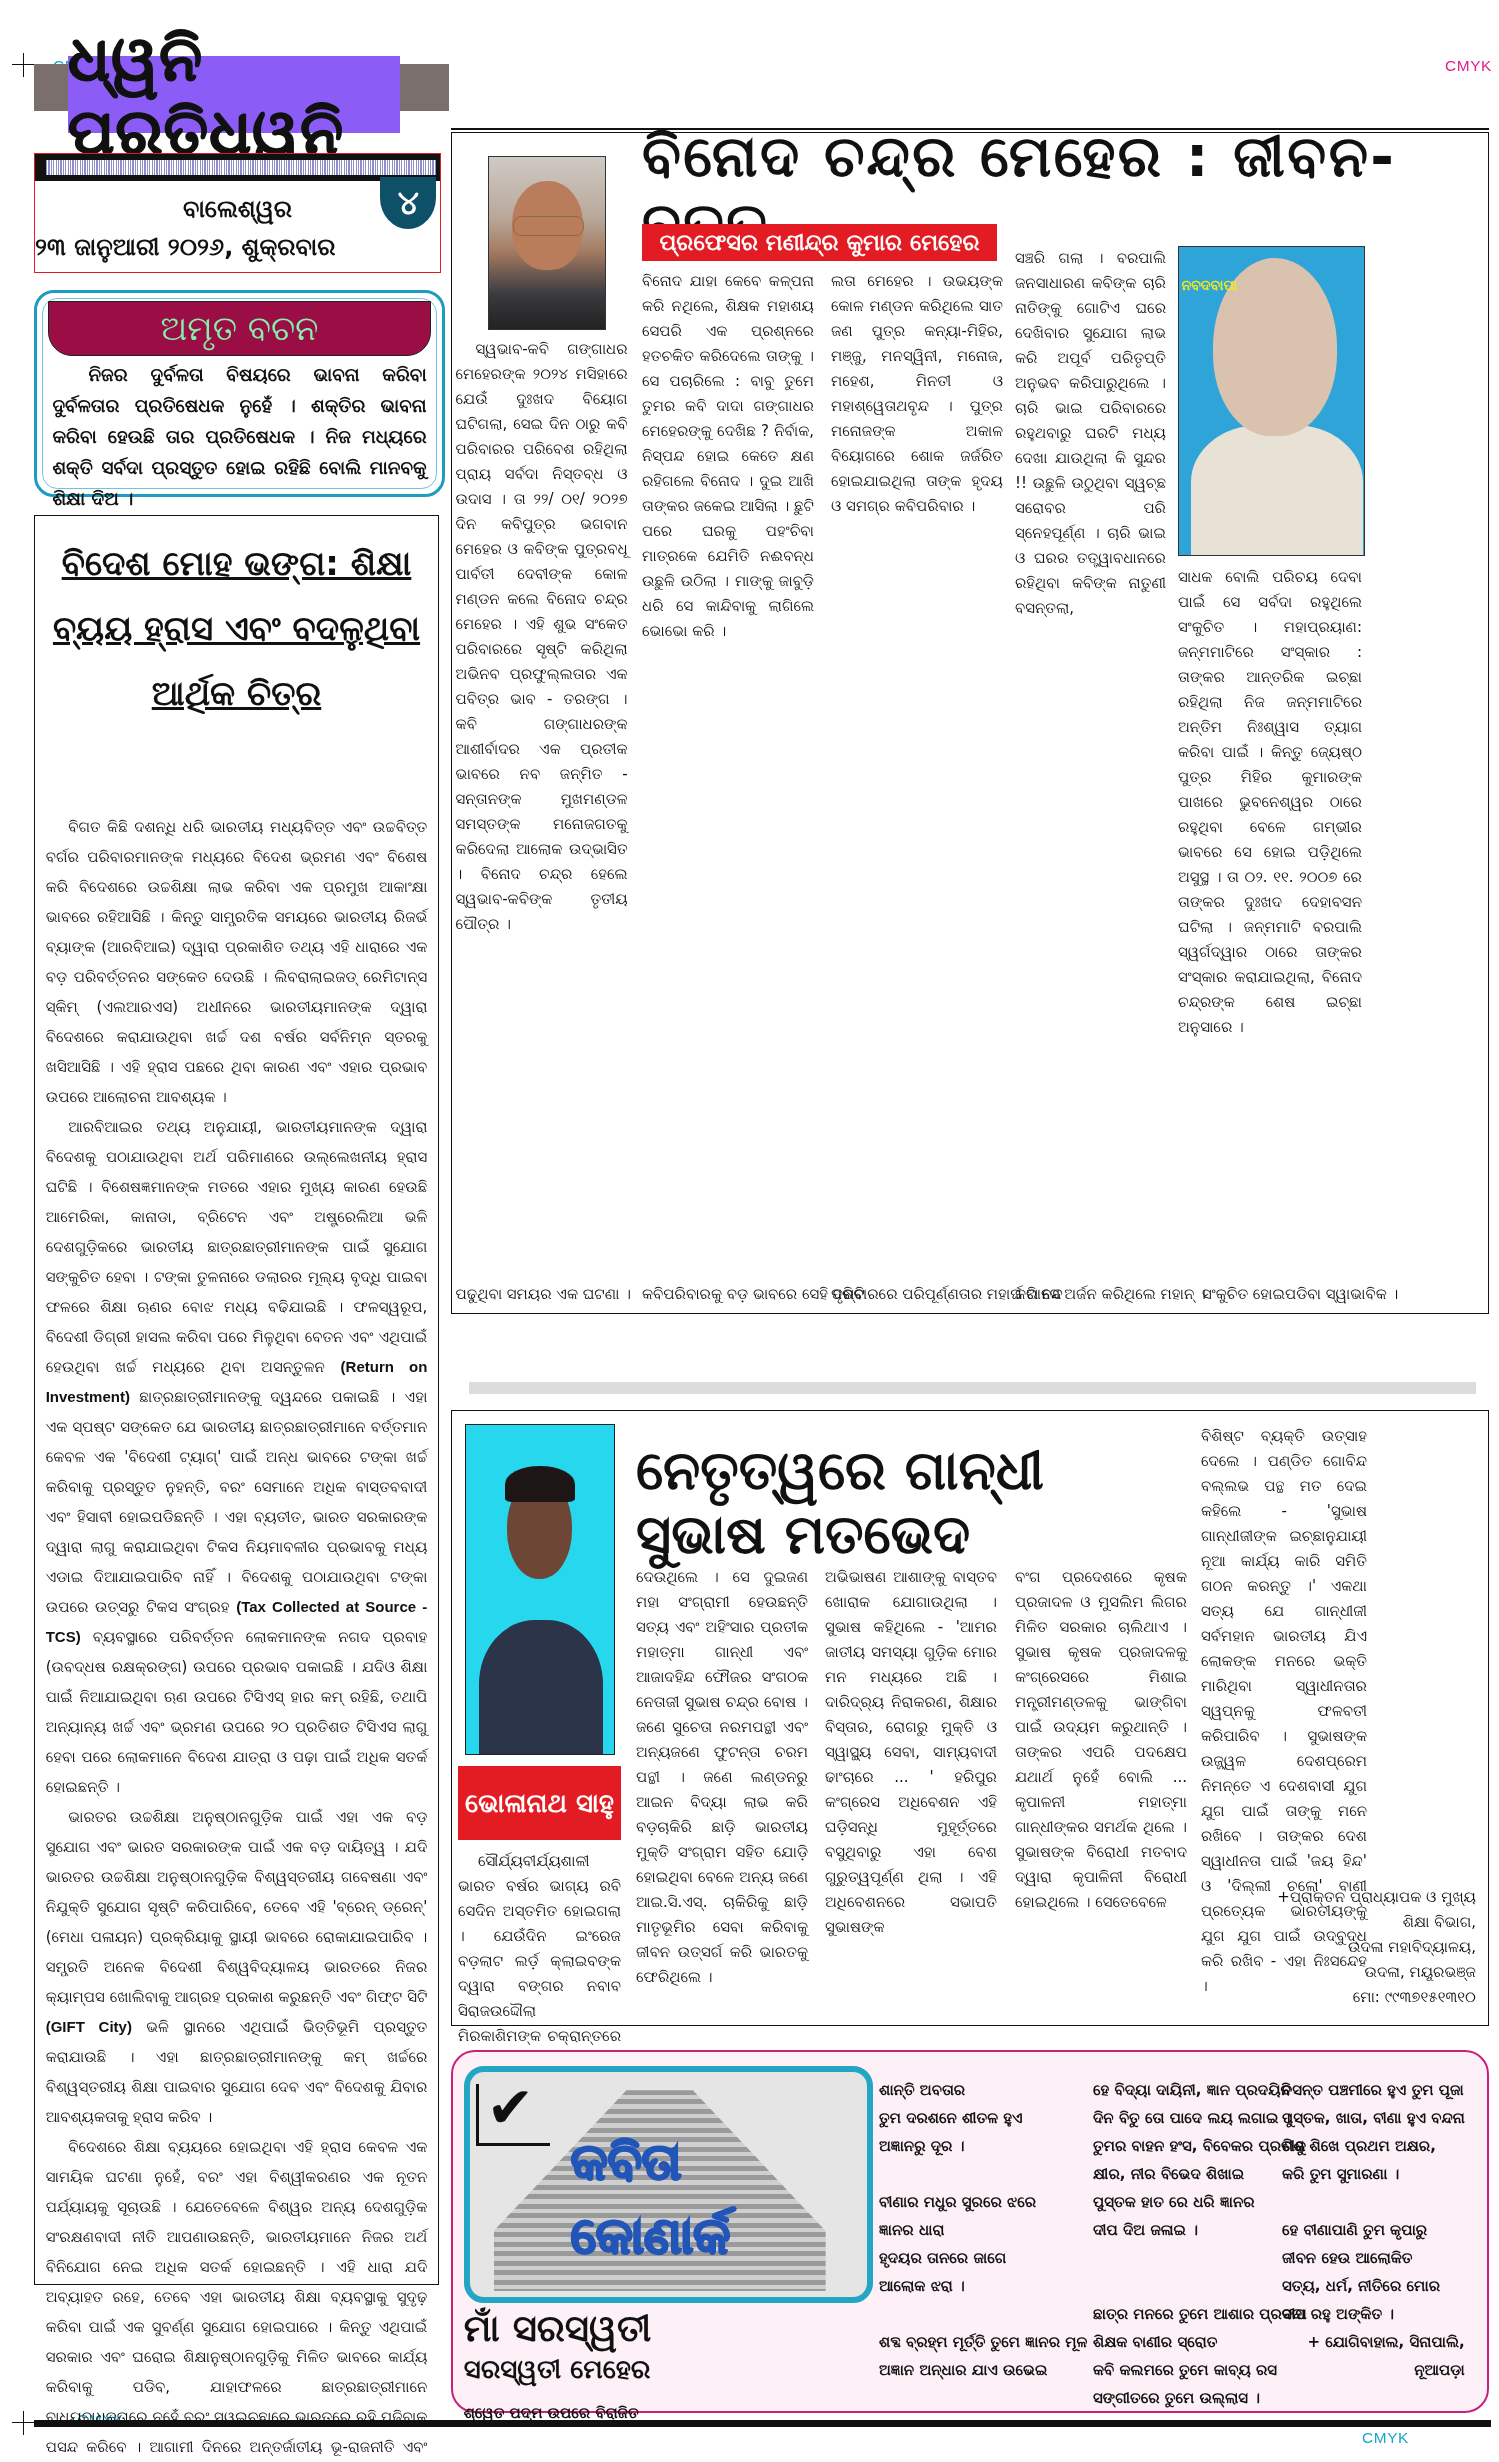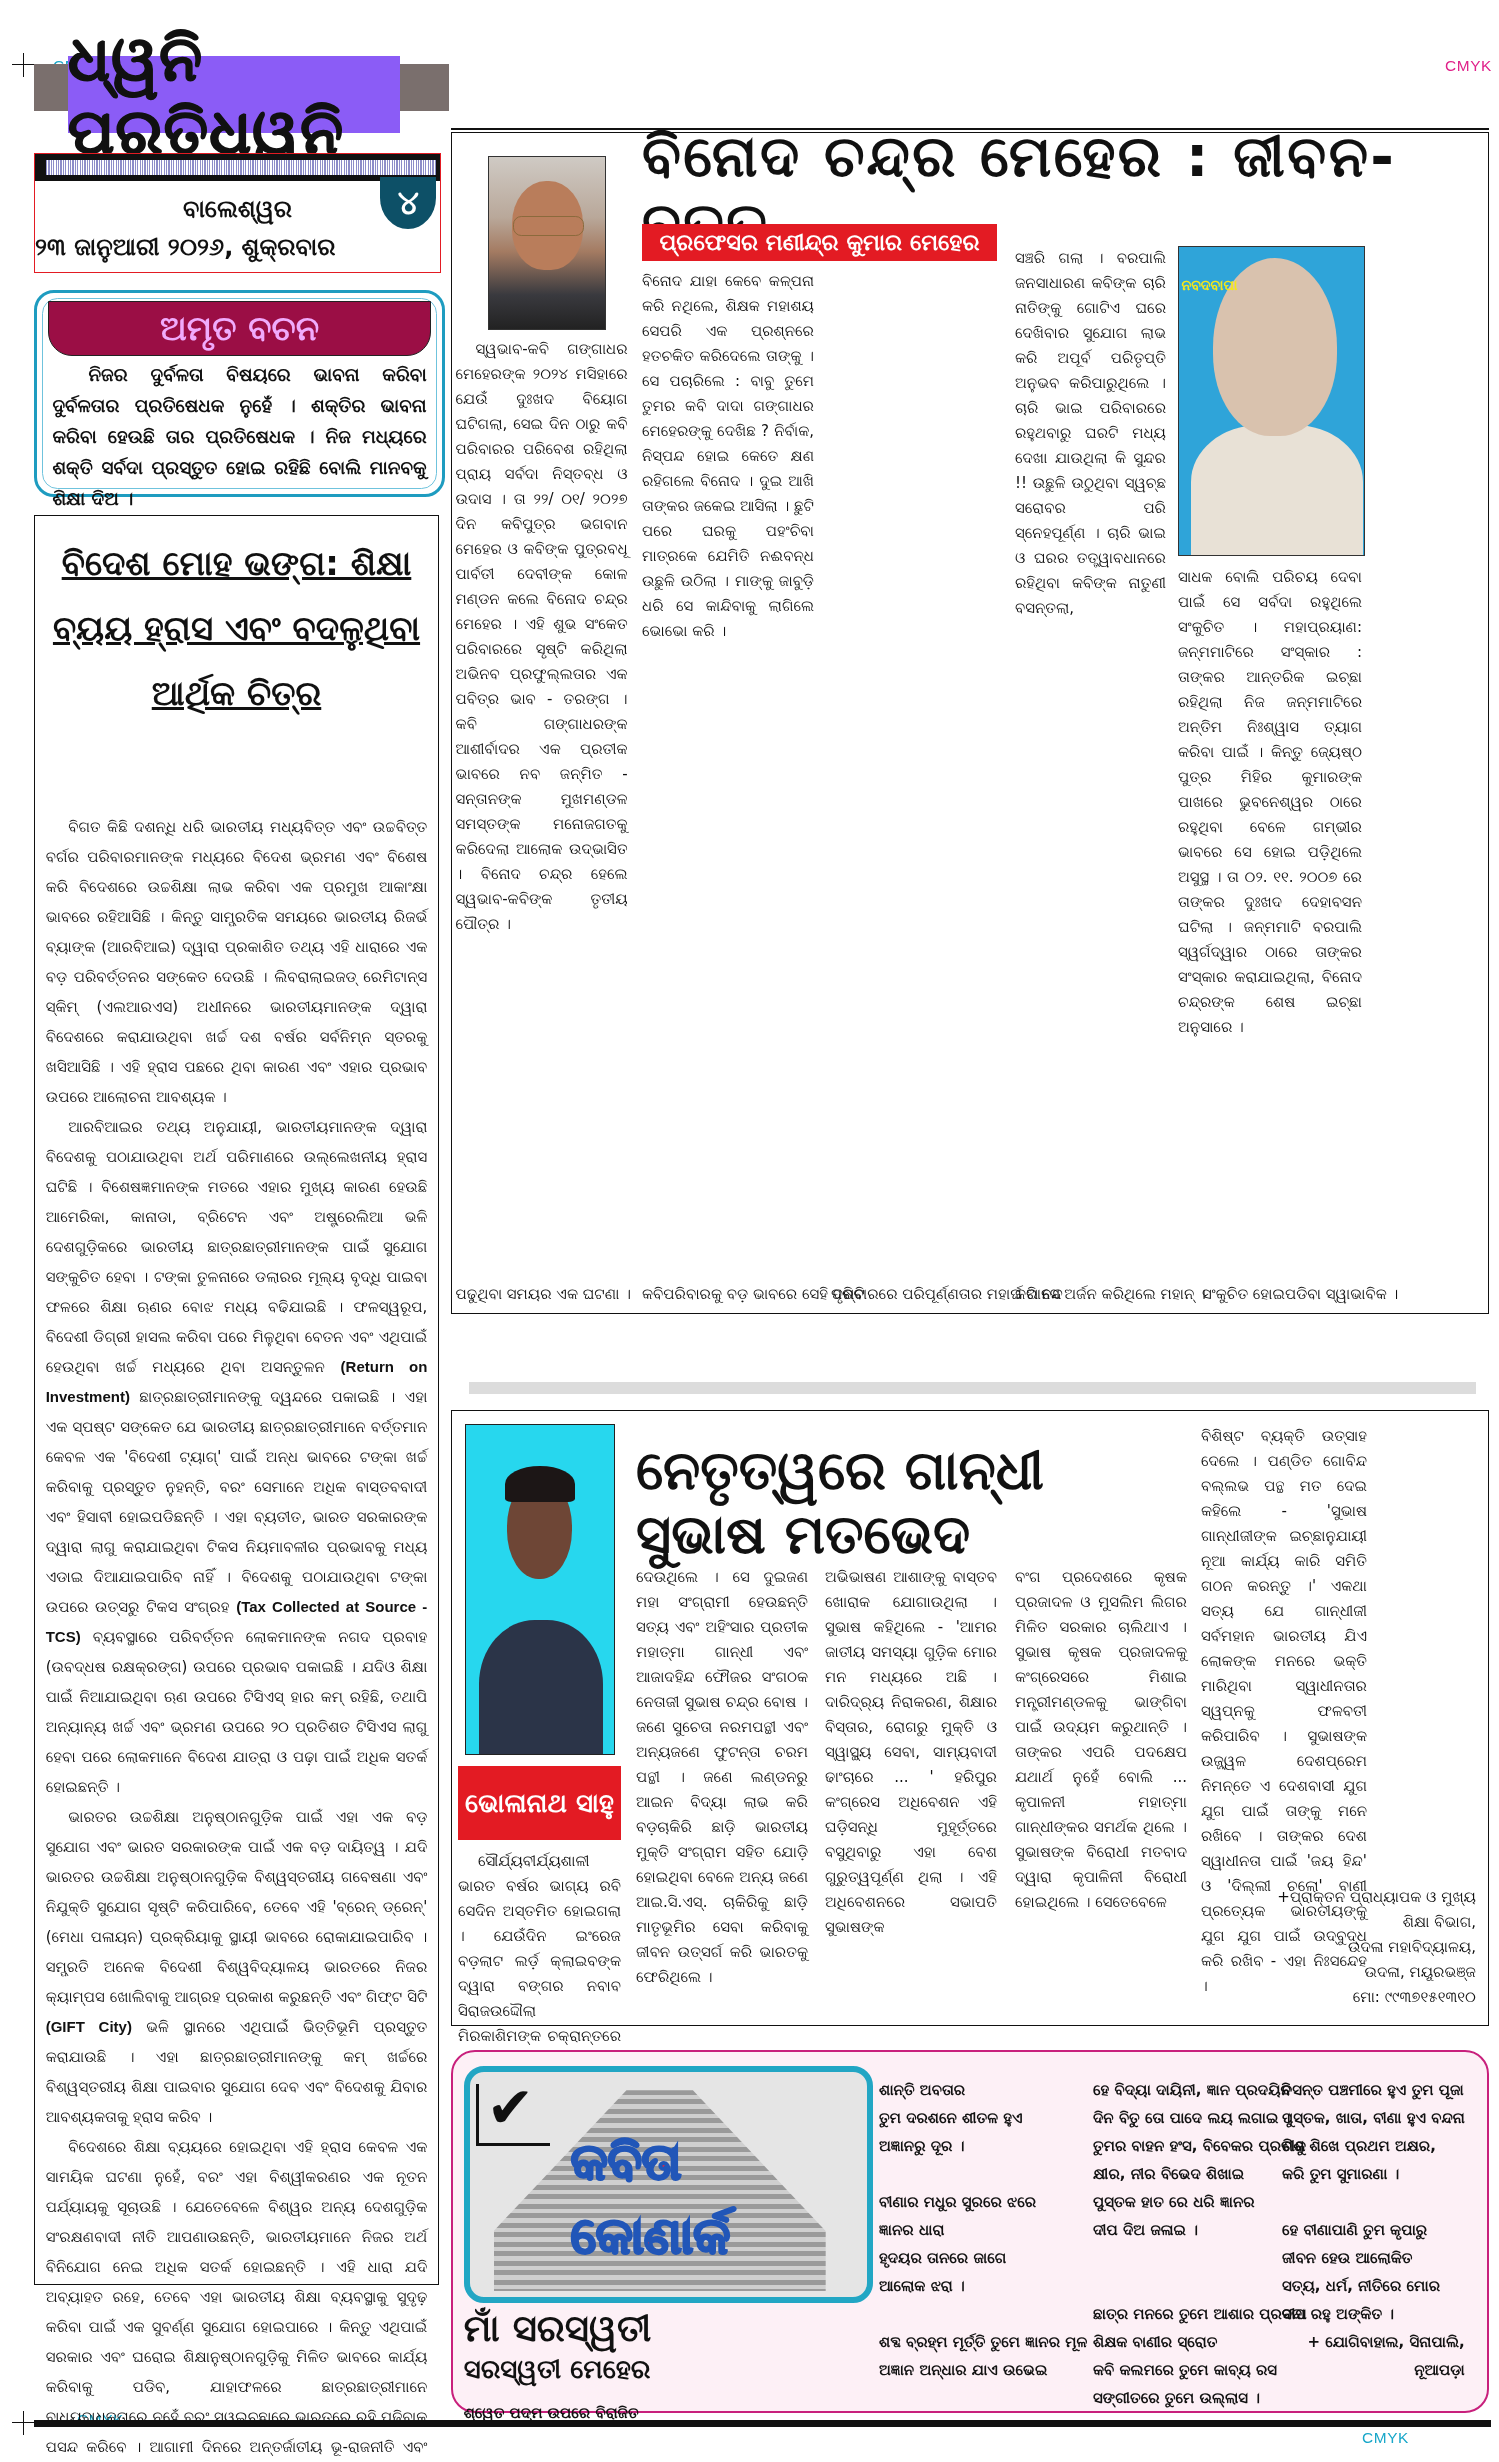--- a/index.html
+++ b/index.html
@@ -24,21 +24,21 @@
   .datebox .bar .stripes { position:absolute; left:10.7px; right:3.6px; top:6px; height:15.4px;
       background:repeating-linear-gradient(90deg,#8e8ec9 0 1.2px,#fff 1.2px 2.4px); }
   .datebox .city { position:absolute; left:0; right:0; top:41px; text-align:center; font-size:24px; font-weight:bold; }
   .datebox .date { position:absolute; left:0; right:0; top:79px; font-size:24px; font-weight:bold; }
   .datebox .pageno { position:absolute; right:3.6px; top:22.5px; width:56px; height:52px; border-radius:0 0 50% 50%/0 0 60% 60%;
       background:#0d5067; color:#fff; font-size:33px; font-weight:bold; display:flex; align-items:center; justify-content:center; }
 
   .quotebox { position:absolute; left:34px; top:290px; width:405px; height:201px; border:3.6px solid #1e9cc0; border-radius:20px; background:#fff; }
   .quotebox .inner { position:absolute; left:4.7px; right:4.7px; top:4.7px; bottom:4.7px; border:1.2px solid #6fc3dd; border-radius:15.4px; }
   .quotebox .head { position:absolute; left:10.7px; right:10.7px; top:8.3px; height:53px; background:#9b0e45; border:1.8px solid #222;
-      border-radius:0 0 24px 24px / 0 0 24px 24px; color:#f0abfc; font-size:34px; font-weight:bold; display:flex; align-items:center; justify-content:center; }
+      border-radius:0 0 24px 24px / 0 0 24px 24px; color:#86efac; font-size:34px; font-weight:normal; display:flex; align-items:center; justify-content:center; }
   .quotebox .text { position:absolute; left:15.4px; right:15.4px; top:66px; font-size:18.4px; font-weight:bold; line-height:31px; text-align:justify; text-indent:36px; }
 
   .leftart { position:absolute; left:34px; top:515px; width:405px; height:1770px; border:1.8px solid #111; box-sizing:border-box;text-decoration:underline; }
   .leftart h1 { margin:0; padding:15.4px 12px 0 12px; font-size:34px; line-height:65px; text-align:center; font-weight:bold; }
   .leftart .body { position:absolute; left:10.7px; right:10.7px; top:296px; font-size:15px; line-height:30px; text-align:justify; }
   .leftart .body p { margin:0; text-indent:22.5px; }
   .en { font-family:"Liberation Sans", sans-serif; font-weight:bold; }
 
   .rule { position:absolute; background:#111; }
 
@@ -134,20 +134,23 @@
     <div class="body2"></div>
       <div class="head"></div>
     <div class="tag">ନବଦବାପା</div>
   </div>
   <div class="cols" style="left:3.6px;top:204px;width:172px;">
       <p>ସ୍ୱଭାବ-କବି ଗଙ୍ଗାଧର ମେହେରଙ୍କ ୨୦୨୪ ମସିହାରେ ଯେଉଁ ଦୁଃଖଦ ବିୟୋଗ ଘଟିଗଲା, ସେଇ ଦିନ ଠାରୁ କବି ପରିବାରର ପରିବେଶ ରହିଥିଲା ପ୍ରାୟ ସର୍ବଦା ନିସ୍ତବ୍ଧ ଓ ଉଦାସ । ତା ୨୨/ ୦୧/ ୨୦୨୭ ଦିନ କବିପୁତ୍ର ଭଗବାନ ମେହେର ଓ କବିଙ୍କ ପୁତ୍ରବଧୂ ପାର୍ବତୀ ଦେବୀଙ୍କ କୋଳ ମଣ୍ଡନ କଲେ ବିନୋଦ ଚନ୍ଦ୍ର ମେହେର । ଏହି ଶୁଭ ସଂକେତ ପରିବାରରେ ସୃଷ୍ଟି କରିଥିଲା ଅଭିନବ ପ୍ରଫୁଲ୍ଲତାର ଏକ ପବିତ୍ର ଭାବ - ତରଙ୍ଗ । କବି ଗଙ୍ଗାଧରଙ୍କ ଆଶୀର୍ବାଦର ଏକ ପ୍ରତୀକ ଭାବରେ ନବ ଜନ୍ମିତ - ସନ୍ତାନଙ୍କ ମୁଖମଣ୍ଡଳ ସମସ୍ତଙ୍କ ମନୋଜଗତକୁ କରିଦେଲା ଆଲୋକ ଉଦ୍ଭାସିତ । ବିନୋଦ ଚନ୍ଦ୍ର ହେଲେ ସ୍ୱଭାବ-କବିଙ୍କ ତୃତୀୟ ପୌତ୍ର ।</p>
     </div>
   <div class="cols" style="left:190px;top:136px;width:172px;">
       <p style="text-indent:0">ବିନୋଦ ଯାହା କେବେ କଳ୍ପନା କରି ନଥିଲେ, ଶିକ୍ଷକ ମହାଶୟ ସେପରି ଏକ ପ୍ରଶ୍ନରେ ହତଚକିତ କରିଦେଲେ ତାଙ୍କୁ । ସେ ପଚାରିଲେ : ବାବୁ ତୁମେ ତୁମର କବି ଦାଦା ଗଙ୍ଗାଧର ମେହେରଙ୍କୁ ଦେଖିଛ ? ନିର୍ବାକ, ନିସ୍ପନ୍ଦ ହୋଇ କେତେ କ୍ଷଣ ରହିଗଲେ ବିନୋଦ । ଦୁଇ ଆଖି ତାଙ୍କର ଜକେଇ ଆସିଲା । ଛୁଟି ପରେ ଘରକୁ ପହଂଚିବା ମାତ୍ରକେ ଯେମିତି ନଈବନ୍ଧ ଉଛୁଳି ଉଠିଲା । ମାଙ୍କୁ ଜାବୁଡ଼ି ଧରି ସେ କାନ୍ଦିବାକୁ ଲାଗିଲେ ଭୋଭୋ କରି ।</p>
     </div>
+  <div class="cols" style="left:379px;top:136px;width:172px;">
+      <p style="text-indent:0">ଲତା ମେହେର । ଉଭୟଙ୍କ କୋଳ ମଣ୍ଡନ କରିଥିଲେ ସାତ ଜଣ ପୁତ୍ର କନ୍ୟା-ମିହିର, ମଞ୍ଜୁ, ମନସ୍ୱିନୀ, ମନୋଜ, ମହେଶ, ମିନତୀ ଓ ମହାଶ୍ୱେତାଥବୃନ୍ଦ । ପୁତ୍ର ମନୋଜଙ୍କ ଅକାଳ ବିୟୋଗରେ ଶୋକ ଜର୍ଜରିତ ହୋଇଯାଇଥିଲା ତାଙ୍କ ହୃଦୟ ଓ ସମଗ୍ର କବିପରିବାର ।</p>
+    </div>
   <div class="cols" style="left:563px;top:113px;width:151px;">
       <p style="text-indent:0">ସଞ୍ଚରି ଗଲା । ବରପାଲି ଜନସାଧାରଣ କବିଙ୍କ ଚାରି ନାତିଙ୍କୁ ଗୋଟିଏ ଘରେ ଦେଖିବାର ସୁଯୋଗ ଲାଭ କରି ଅପୂର୍ବ ପରିତୃପ୍ତି ଅନୁଭବ କରିପାରୁଥିଲେ । ଚାରି ଭାଇ ପରିବାରରେ ରହୁଥବାରୁ ଘରଟି ମଧ୍ୟ ଦେଖା ଯାଉଥିଲା କି ସୁନ୍ଦର !! ଉଛୁଳି ଉଠୁଥିବା ସ୍ୱଚ୍ଛ ସରୋବର ପରି ସ୍ନେହପୂର୍ଣ୍ଣ । ଚାରି ଭାଇ ଓ ଘରର ତତ୍ତ୍ୱାବଧାନରେ ରହିଥିବା କବିଙ୍କ ନାତୁଣୀ ବସନ୍ତଲା,</p>
     </div>
   <div class="cols" style="left:726px;top:432px;width:184px;">
       <p style="text-indent:0">ସାଧକ ବୋଲି ପରିଚୟ ଦେବା ପାଇଁ ସେ ସର୍ବଦା ରହୁଥିଲେ ସଂକୁଚିତ । ମହାପ୍ରୟାଣ: ଜନ୍ମମାଟିରେ ସଂସ୍କାର : ତାଙ୍କର ଆନ୍ତରିକ ଇଚ୍ଛା ରହିଥିଲା ନିଜ ଜନ୍ମମାଟିରେ ଅନ୍ତିମ ନିଃଶ୍ୱାସ ତ୍ୟାଗ କରିବା ପାଇଁ । କିନ୍ତୁ ଜ୍ୟେଷ୍ଠ ପୁତ୍ର ମିହିର କୁମାରଙ୍କ ପାଖରେ ଭୁବନେଶ୍ୱର ଠାରେ ରହୁଥିବା ବେଳେ ଗମ୍ଭୀର ଭାବରେ ସେ ହୋଇ ପଡ଼ିଥିଲେ ଅସୁସ୍ଥ । ତା ୦୨. ୧୧. ୨୦୦୭ ରେ ତାଙ୍କର ଦୁଃଖଦ ଦେହାବସନ ଘଟିଲା । ଜନ୍ମମାଟି ବରପାଲି ସ୍ୱର୍ଗଦ୍ୱାର ଠାରେ ତାଙ୍କର ସଂସ୍କାର କରାଯାଇଥିଲା, ବିନୋଦ ଚନ୍ଦ୍ରଙ୍କ ଶେଷ ଇଚ୍ଛା ଅନୁସାରେ ।</p>
     </div>
   <div class="cols" style="left:3.6px;top:1149px;width:172px;white-space:nowrap">ପଢୁଥିବା ସମୟର ଏକ ଘଟଣା ।</div>
   <div class="cols" style="left:190px;top:1149px;width:172px;white-space:nowrap">କବିପରିବାରକୁ ବଡ଼ ଭାବରେ ସେହି ଦୃଷ୍ଟି</div>
   <div class="cols" style="left:379px;top:1149px;width:172px;white-space:nowrap">ପରିବାରରେ ପରିପୂର୍ଣ୍ଣତାର ମହାର୍ଘ ଆନନ୍ଦ</div>
   <div class="cols" style="left:563px;top:1149px;width:172px;white-space:nowrap">କରି ସେ ଅର୍ଜନ କରିଥିଲେ ମହାନ୍ ।</div>

